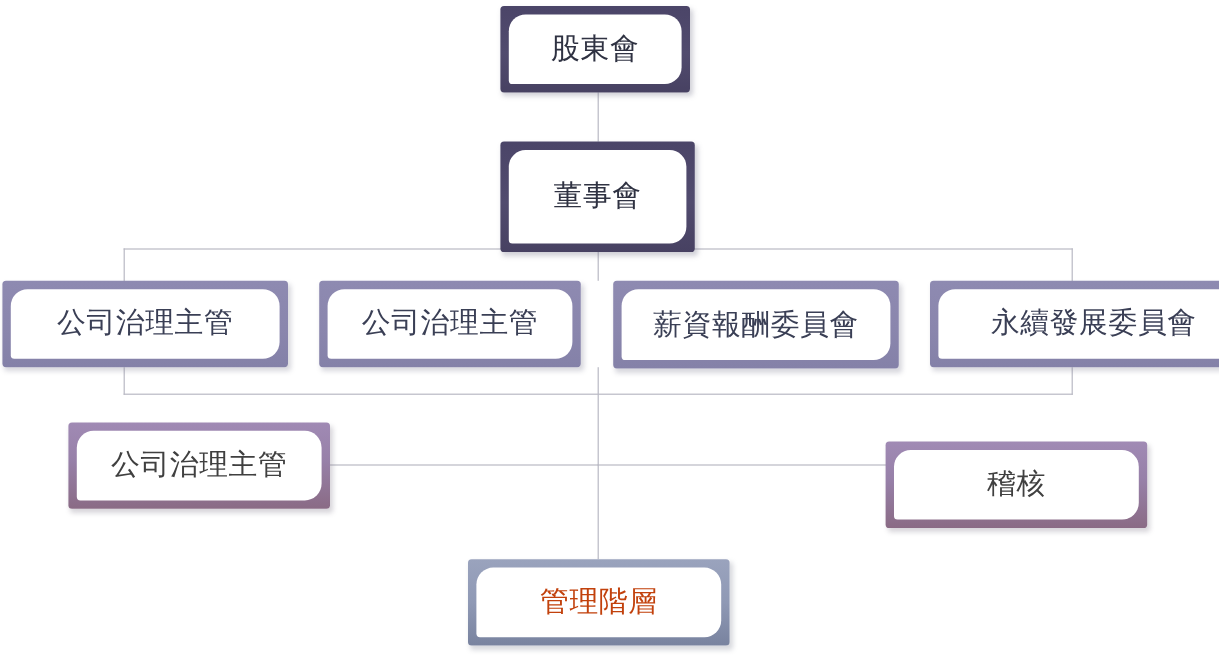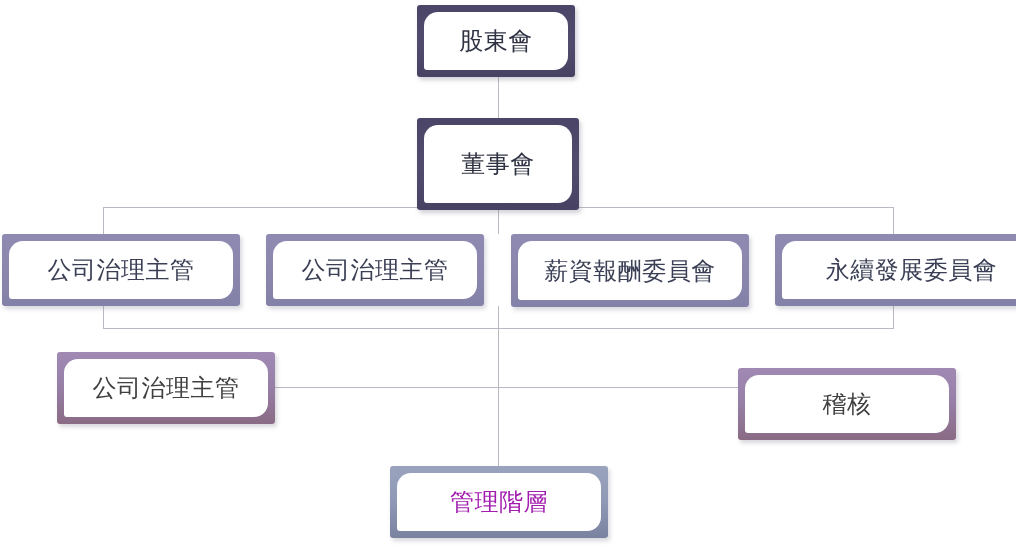--- a/index.html
+++ b/index.html
@@ -84,21 +84,21 @@
     color: #404040;
     font-size: 24px;
   }
 
   
   .node.lvl-mgmt {
     background: linear-gradient(180deg, #9aa3bd 0%, #8f99b5 50%, #79839f 100%);
     box-shadow: 2px 3px 4px rgba(130,135,150,0.32);
   }
   .node.lvl-mgmt .label {
-    color: #a21caf;
+    color: #c2410c;
     font-size: 24px;
   }
 </style>
 </head>
 <body>
 
 <div id="chart-canvas">
   <div id="connector-layer">
       <div class="conn v" style="left: 498px; top: 77px; height: 41px; background: rgb(185, 185, 196);"></div>
       <div class="conn v" style="left: 498px; top: 190px; height: 44px; background: rgb(185, 185, 196);"></div>

